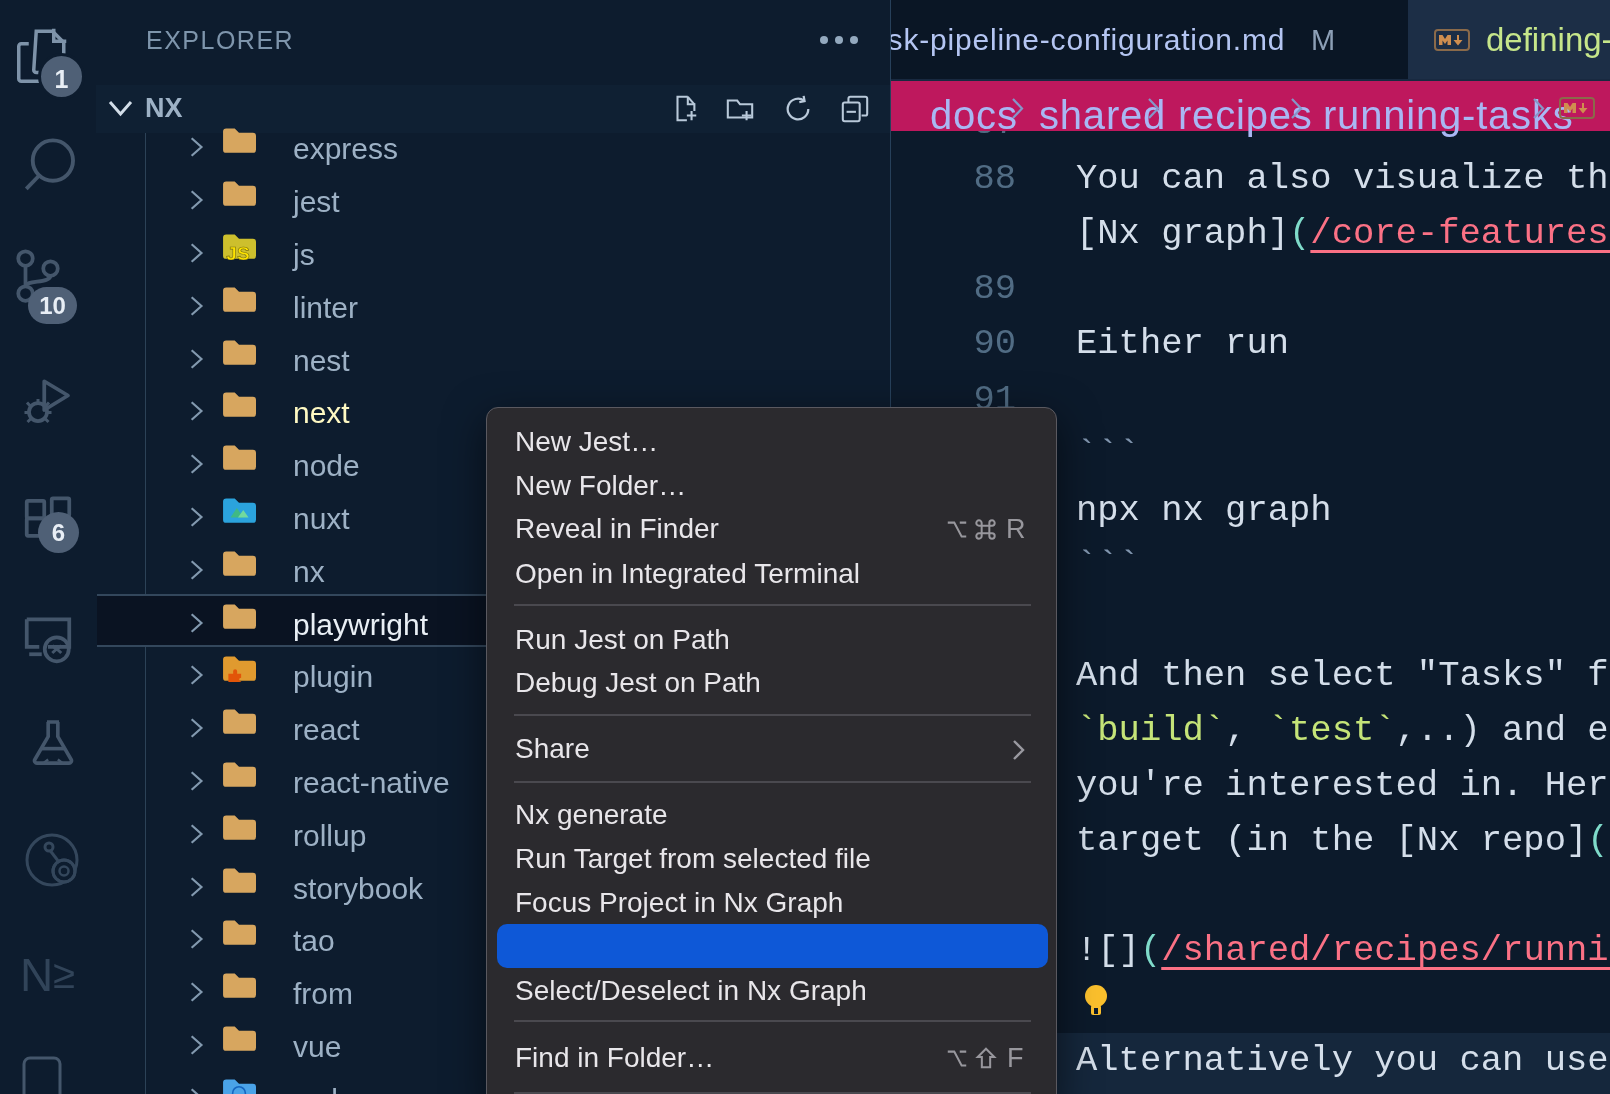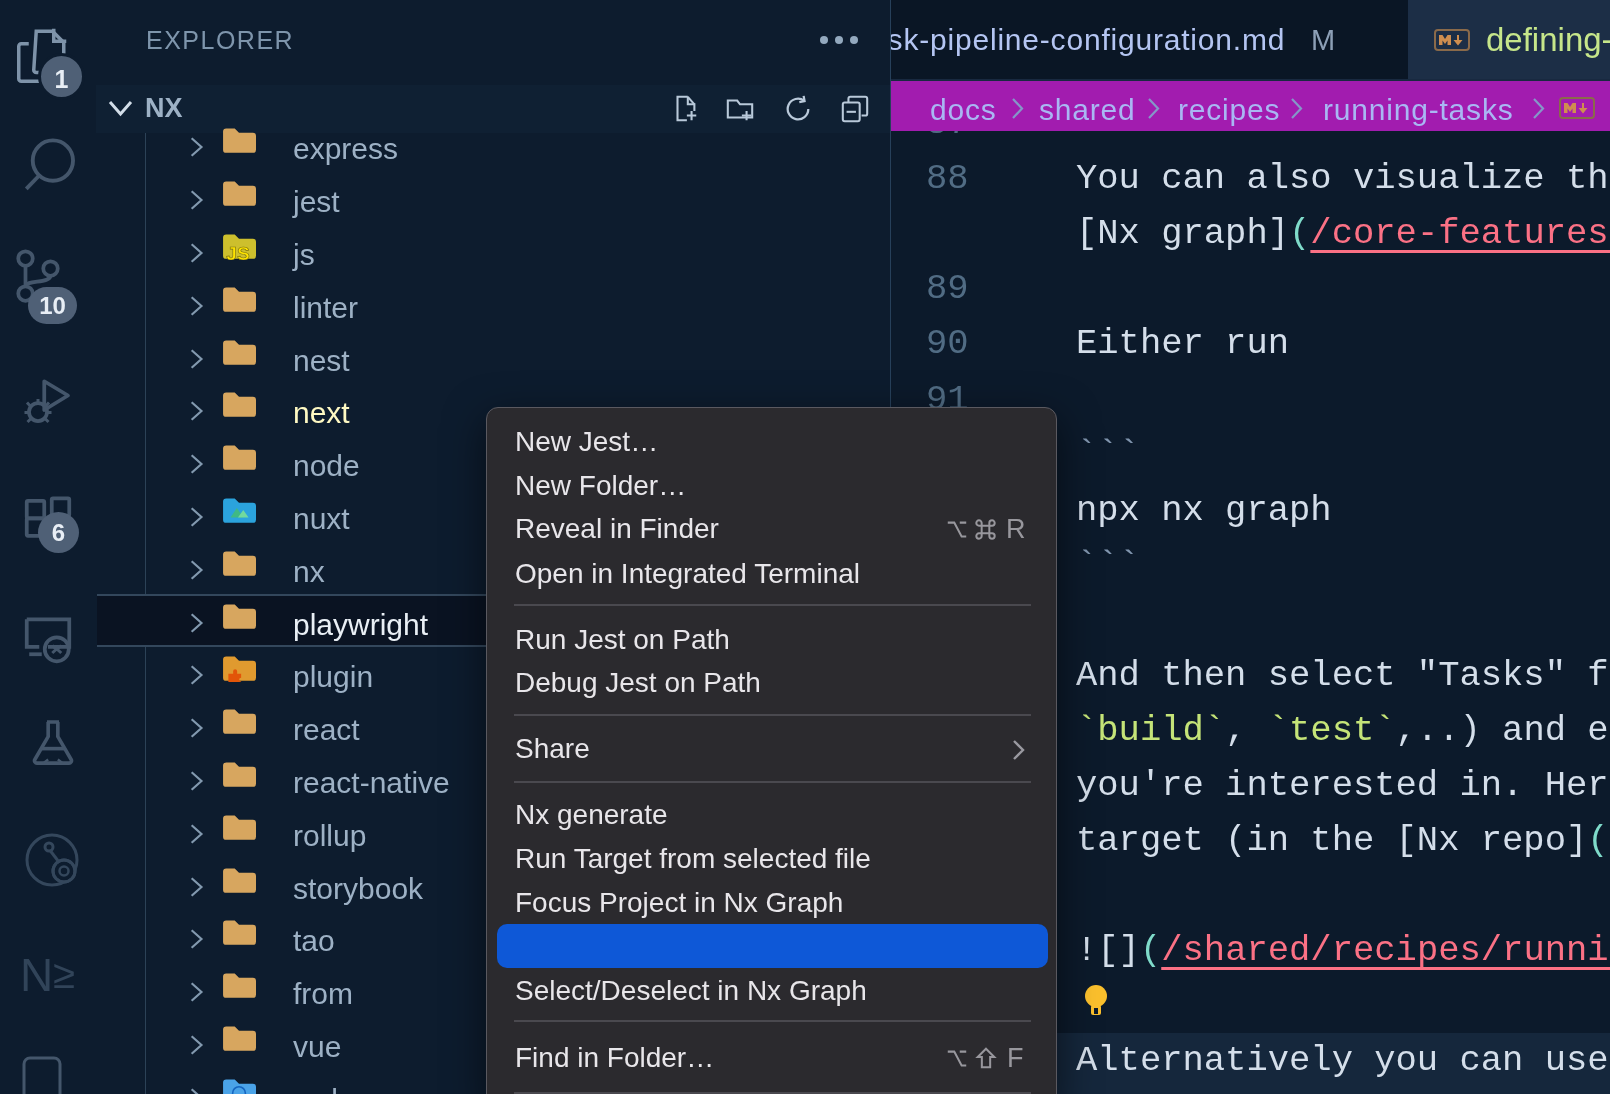--- a/index.html
+++ b/index.html
@@ -17,27 +17,27 @@
   .treerow{position:absolute;left:0;width:794px;height:53px;}
   .fname{position:absolute;left:177px;top:12px;font-size:30px;color:#9db1c5;margin-left:20px;}
   .indent{position:absolute;left:49px;top:133px;width:1px;height:961px;background:#2c4257;}
   #selrow{position:absolute;left:1px;top:594px;width:793px;height:53px;background:#0a1322;
           border-top:2px solid #33475c;border-bottom:2px solid #33475c;box-sizing:border-box;}
   
   #editor{left:891px;top:0;width:719px;height:1094px;background:#0c1a2b;overflow:hidden;}
   #tabbar{position:absolute;left:0;top:0;width:719px;height:81px;background:#0a1625;border-bottom:2px solid #182940;box-sizing:border-box;}
   #tab1{position:absolute;left:0;top:0;width:515px;height:79px;background:#0a1625;overflow:hidden;}
   #tab2{position:absolute;left:517px;top:0;width:202px;height:79px;background:#1c2e46;overflow:hidden;}
-  #crumbs{position:absolute;left:0;top:81px;width:719px;height:50px;background:#a21caf;
-          font-size:30px;color:#a9b7f3;letter-spacing:0.8px;}
+  #crumbs{position:absolute;left:0;top:81px;width:719px;height:50px;background:#be185d;
+          font-size:40px;color:#a9b7f3;letter-spacing:0.8px;}
   #code{position:absolute;left:0;top:135px;width:719px;height:959px;}
   .cl{position:absolute;left:185px;font-family:"Liberation Mono",monospace;font-size:35.5px;
       line-height:55px;height:55px;white-space:pre;color:#d4deea;letter-spacing:0;}
   .ln{position:absolute;font-family:"Liberation Mono",monospace;font-size:35.5px;line-height:55px;
-      width:90px;text-align:left;left:35px;color:#516c84;}
+      width:90px;text-align:right;left:35px;color:#516c84;}
   .grn{color:#c5e478;}
   .cyn{color:#7fdbca;}
   .pnk{color:#fb7185;text-decoration:underline;text-decoration-thickness:2.5px;text-underline-offset:7px;text-decoration-skip-ink:none;}
   .fence{color:#8095ae;}
   #band{position:absolute;left:0;top:898px;width:719px;height:61px;background:#15273c;}
   
   #menu{left:486px;top:407px;width:571px;height:700px;background:#2b2a2e;
         border:1px solid #5a5960;border-radius:12px;box-sizing:border-box;
         box-shadow:0 12px 40px rgba(0,0,0,0.55);}
   .mi{position:absolute;left:28px;font-size:28px;color:#e8e6ea;}

